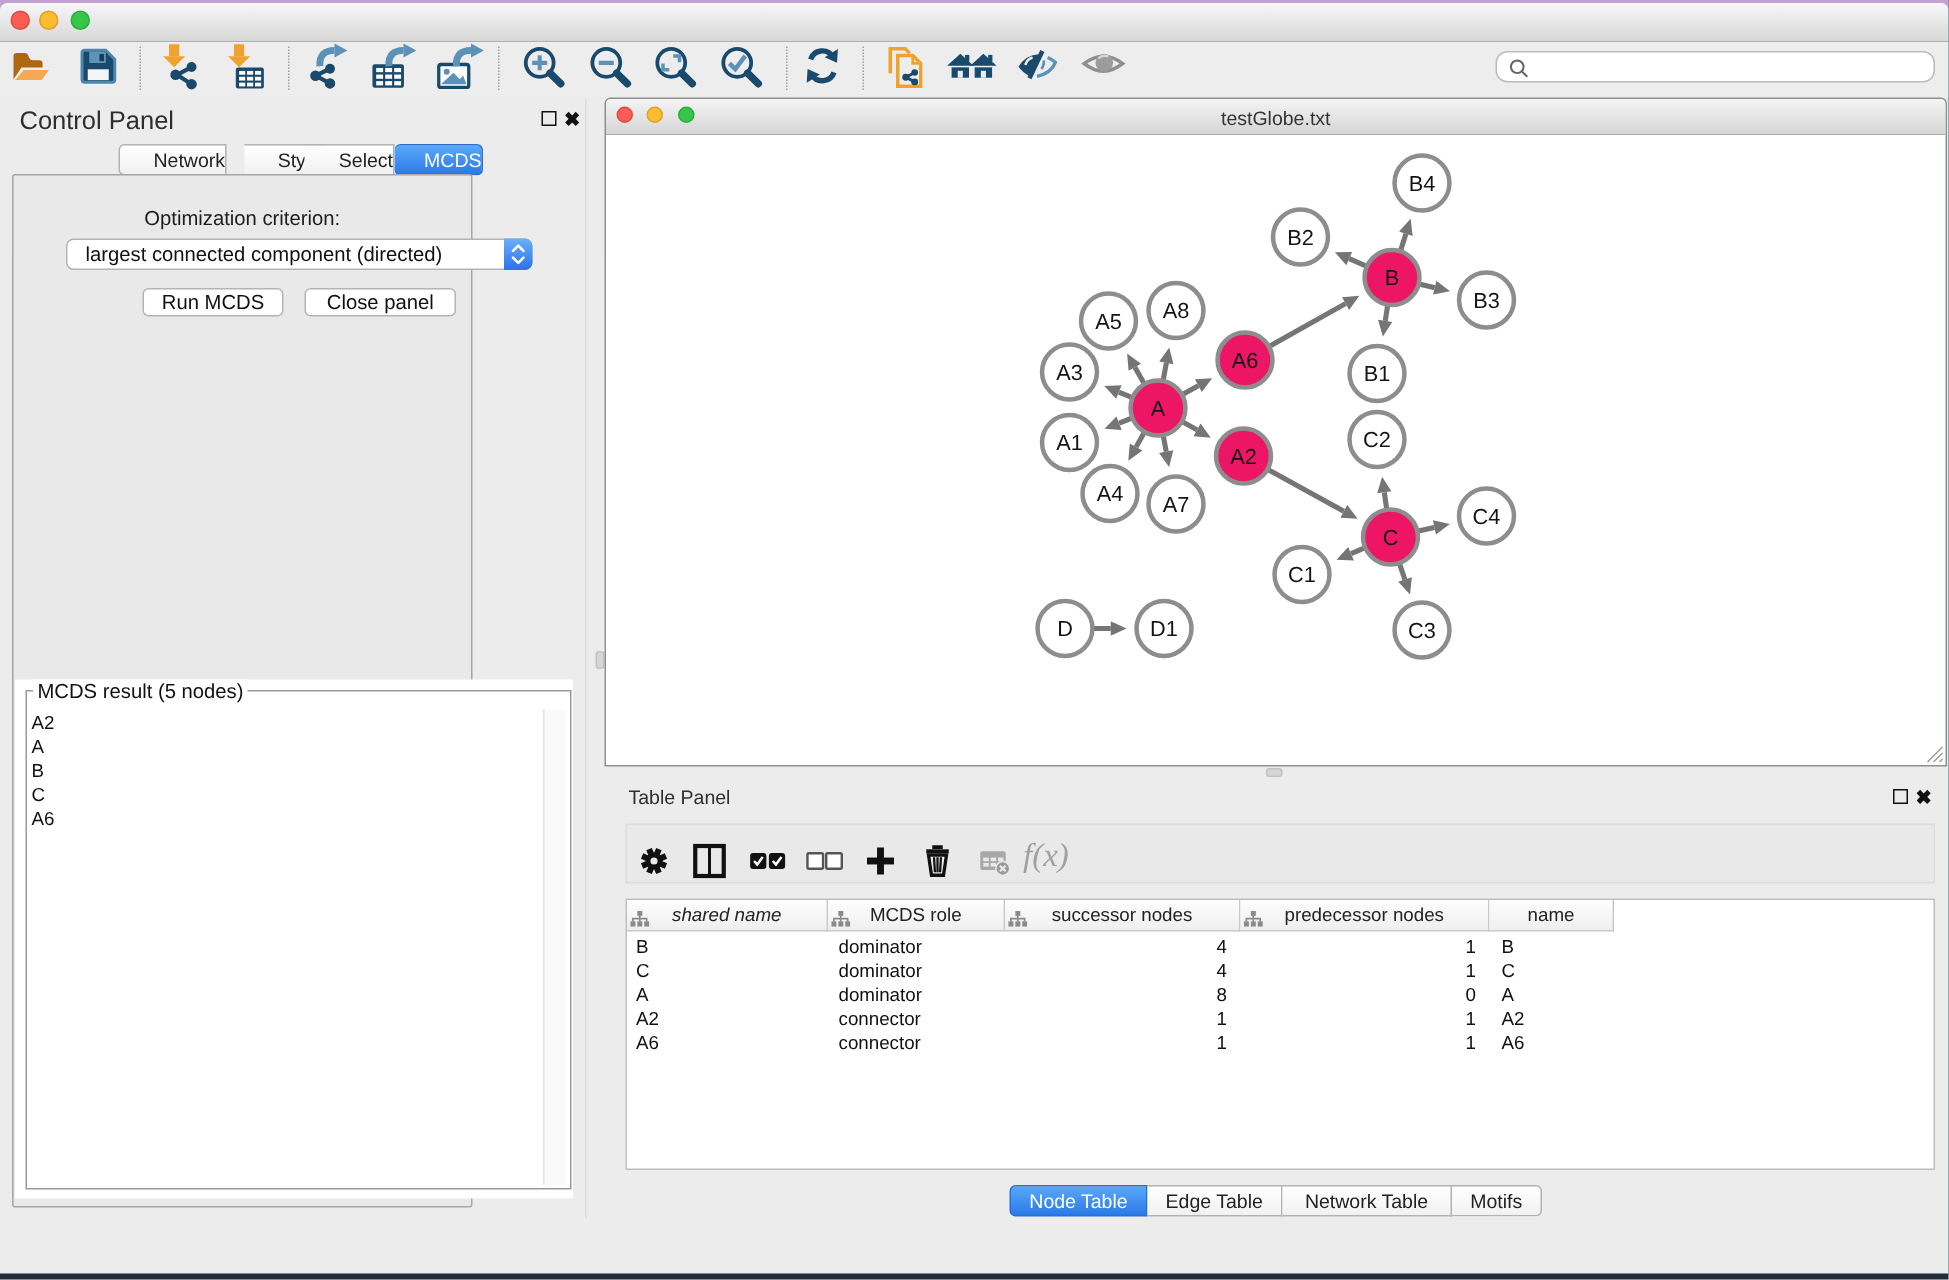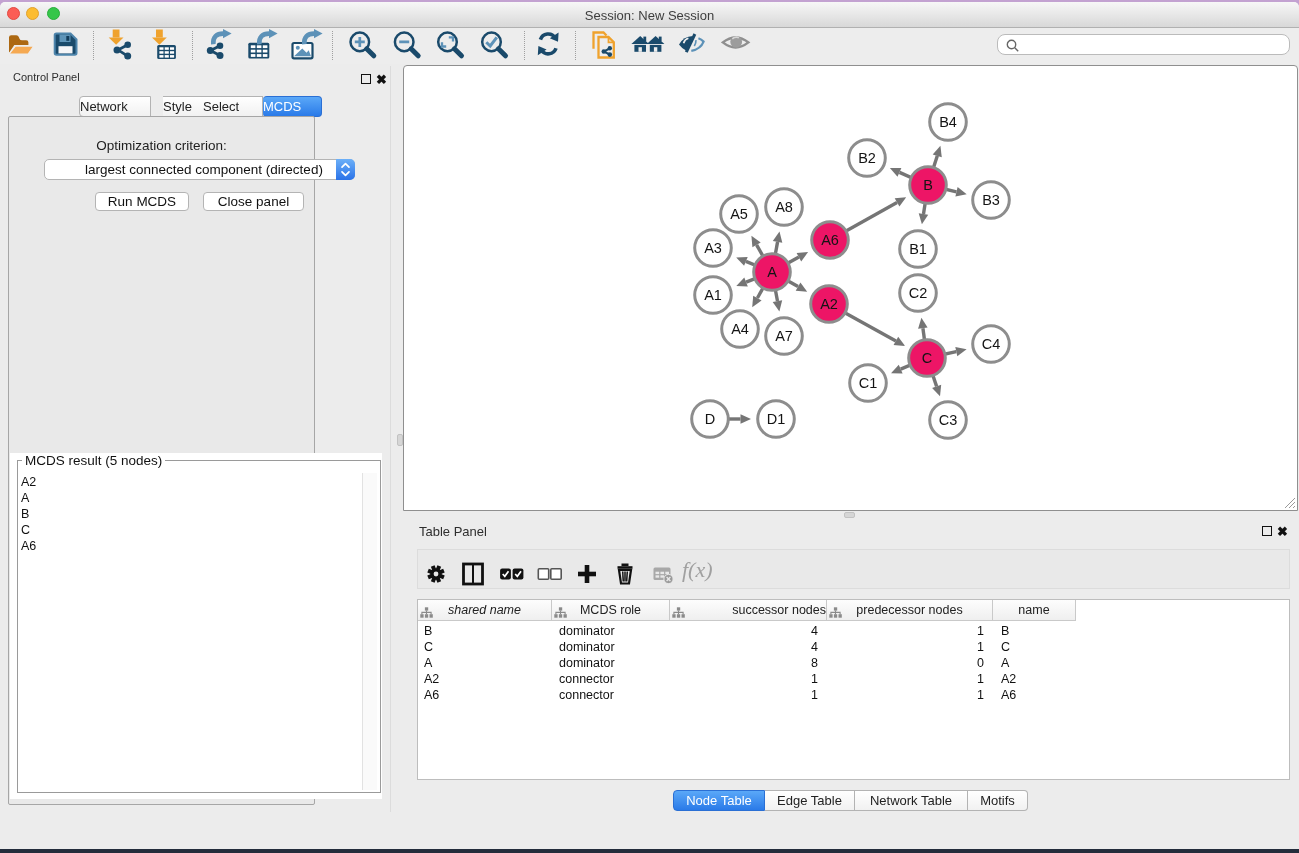--- a/index.html
+++ b/index.html
@@ -10,30 +10,30 @@
 
 #titlebar { position:absolute; top:0; left:0; width:1299px; height:26px;
   background:linear-gradient(#f7f7f7, #d8d8d8); border-bottom:1px solid #b1b1b1; border-radius:5px 5px 0 0; }
 #titlebar .title { position:absolute; top:6px; left:0; width:100%; text-align:center; font-size:13px; color:#3e3e3e; }
 .light { position:absolute; top:5px; width:13px; height:13px; border-radius:50%; }
 
 #toolbar { position:absolute; top:26px; left:0; width:1299px; height:36px; background:#ededed; }
 .tsep { position:absolute; top:3px; height:29px; width:0; border-left:1px dotted #9f9f9f; }
 #searchbox { position:absolute; left:997px; top:6px; width:293px; height:21px; background:#fff; border:1px solid #bbb; border-radius:8px; }
 
-#cp-title { position:absolute; left:13px; top:69px; font-size:11px; color:#2e2e2e; }
+#cp-title { position:absolute; left:13px; top:69px; font-size:17px; color:#2e2e2e; }
 .float-ic { position:absolute; width:10px; height:10px; border:1.5px solid #111; background:transparent; }
 .close-ic { position:absolute; font-size:13px; font-weight:bold; color:#111; }
-.tabseg { position:absolute; top:94px; height:21px; background:linear-gradient(#ffffff,#f1f1f1); border:1px solid #b3b3b3; border-left:none; font-size:13px; color:#222; text-align:left; line-height:19px; }
+.tabseg { position:absolute; top:94px; height:21px; background:linear-gradient(#ffffff,#f1f1f1); border:1px solid #b3b3b3; border-left:none; font-size:13px; color:#222; text-align:right; line-height:19px; }
 .tabseg.first { border-left:1px solid #b3b3b3; border-radius:4px 0 0 4px; }
 .tabseg.sel { background:linear-gradient(#5aa8f8,#2a7ae8); color:#fff; border-color:#2a6fd4; border-radius:4px; }
 #cp-panel { position:absolute; left:8px; top:114px; width:307px; height:689px; background:#e9e9e9; border:1px solid #a6a6a6; border-radius:2px; }
 #opt-label { position:absolute; left:0; top:21px; width:100%; text-align:center; font-size:13.5px; color:#1d1d1d; }
 #dropdown { position:absolute; left:35px; top:42px; width:311px; height:21px; background:#fff; border:1px solid #b4b4b4; border-radius:5px; }
-#dropdown .dtext { position:absolute; left:12px; top:2px; font-size:13.5px; color:#111;margin-left:28px; }
+#dropdown .dtext { position:absolute; left:12px; top:2px; font-size:13.5px; color:#111; }
 #dropdown .stepper { position:absolute; right:-1px; top:-1px; width:19px; height:21px; background:linear-gradient(#6cb0f8,#2a72e8); border-radius:0 5px 5px 0; }
 .mbtn { position:absolute; top:75px; height:19px; background:#fff; border:1px solid #b4b4b4; border-radius:4px; font-size:13.5px; color:#111; text-align:center; line-height:17px; }
 #mcds-white { position:absolute; left:1px; top:336px; width:372px; height:346px; background:#fff;padding-left:25px; }
 #mcds-fs { position:absolute; left:7px; top:7px; right:1px; bottom:6px; border:1px solid #9a9a9a; }
 #mcds-legend { position:absolute; left:4px; top:-8px; background:#fff; padding:0 3px; font-size:13.5px; color:#111; }
 .mcds-item { position:absolute; left:3px; font-size:12.5px; color:#111; height:16px; line-height:16px; }
 #mcds-scroll { position:absolute; right:3px; top:12px; width:15px; bottom:2px; background:#fafafa; border-left:1px solid #e2e2e2; }
 
 #netwin { position:absolute; left:403px; top:63px; width:895px; height:446px; background:#fff; border:1px solid #8f8f8f; border-radius:4px 4px 0 0; }
 #net-titlebar { position:absolute; top:0; left:0; width:100%; height:24px; background:linear-gradient(#f4f4f4,#d6d6d6); border-bottom:1px solid #a8a8a8; border-radius:4px 4px 0 0; }
@@ -53,21 +53,20 @@
 #listbtn { position:absolute; left:9px; top:8px; width:28px; height:20px; background:#f6f6f6; border:1px solid #a6a6a6; }
 </style>
 </head>
 <body>
 <div id="desktop-top"></div>
 <div id="appwin">
   <div id="titlebar">
     <div class="light" style="left:7px; background:#fb5d55; border:1px solid #e24b42;"></div>
     <div class="light" style="left:26px; background:#fcbc30; border:1px solid #e0a02e;"></div>
     <div class="light" style="left:47px; background:#35c64a; border:1px solid #2aad3c;"></div>
-    <div class="title">Session: New Session</div>
   </div>
   <div id="toolbar">
     <div class="tsep" style="left:93px"></div>
     <div class="tsep" style="left:192px"></div>
     <div class="tsep" style="left:332px"></div>
     <div class="tsep" style="left:524px"></div>
     <div class="tsep" style="left:575px"></div>
     <svg id="tbicons" width="780" height="36" style="position:absolute;left:0;top:0">
         <path d="M9,25 L9,9.5 Q9,7.3 11.2,7.3 L16.3,7.3 Q18.2,7.3 18.8,8.9 L19.5,10.7 Q20.1,12.2 22,12.2 L26.3,12.2 Q28.4,12.2 28.4,14.3 L28.4,17 L14.3,17 Z" fill="#ac6812"></path>
         <path d="M15.4,18.1 L33.8,18.1 L28.1,26 L8.9,26 Z" fill="#f5a952" stroke="#ededed" stroke-width="1.2"></path>
@@ -198,20 +197,26 @@
         <div class="mcds-item" style="top:77px">A6</div>
         <div id="mcds-scroll"></div>
       </div>
     </div>
   </div>
   <div style="position:absolute; left:390px; top:64px; width:1px; height:746px; background:#dcdcdc;"></div>
 
   <div style="position:absolute; left:397px; top:432px; width:6px; height:12px; background:#d6d6d6; border:1px solid #c2c2c2; border-radius:2px;"></div>
 
   <div id="netwin">
+    <div id="net-titlebar">
+      <div class="nlight" style="left:7px; background:#fb5d55; border:1px solid #e24b42;"></div>
+      <div class="nlight" style="left:27px; background:#fcbc30; border:1px solid #e0a02e;"></div>
+      <div class="nlight" style="left:48px; background:#35c64a; border:1px solid #2aad3c;"></div>
+      <div class="title">testGlobe.txt</div>
+    </div>
     <svg id="graph" width="893" height="419" style="position:absolute;left:0;top:24px">
         <line x1="368" y1="182" x2="352.6" y2="154.9" stroke="#757575" stroke-width="3.4"></line>
         <path d="M347.4 145.7 L356.7 152.5 L348.4 157.2 Z" fill="#757575"></path>
         <line x1="368" y1="182" x2="373.6" y2="151.9" stroke="#757575" stroke-width="3.4"></line>
         <path d="M375.5 141.6 L378.3 152.8 L368.8 151.0 Z" fill="#757575"></path>
         <line x1="368" y1="182" x2="341.9" y2="171.4" stroke="#757575" stroke-width="3.4"></line>
         <path d="M332.2 167.4 L343.7 166.9 L340.1 175.8 Z" fill="#757575"></path>
         <line x1="368" y1="182" x2="342.1" y2="192.1" stroke="#757575" stroke-width="3.4"></line>
         <path d="M332.3 195.9 L340.3 187.6 L343.8 196.6 Z" fill="#757575"></path>
         <line x1="368" y1="182" x2="353.4" y2="208.0" stroke="#757575" stroke-width="3.4"></line>
@@ -347,21 +352,21 @@
             <rect x="4.9" y="7.2" width="3.3" height="3.5" fill="#8a8a8a"></rect>
             <rect x="9.5" y="7.2" width="3.3" height="3.5" fill="#8a8a8a"></rect>
           </svg></span>shared name</div>
       <div class="hcell" style="left:134px; width:118px;"><span style="position:absolute;left:2px;top:4px;"><svg width="13" height="11" viewBox="0 0 13 11">
             <rect x="4.9" y="0.3" width="3.3" height="3.3" fill="#8a8a8a"></rect>
             <path d="M6.5 3.6 L6.5 5.4 M1.9 7.2 L1.9 5.4 L11.1 5.4 L11.1 7.2 M6.5 5.4 L6.5 7.2" fill="none" stroke="#8a8a8a" stroke-width="1.1"></path>
             <rect x="0.3" y="7.2" width="3.3" height="3.5" fill="#8a8a8a"></rect>
             <rect x="4.9" y="7.2" width="3.3" height="3.5" fill="#8a8a8a"></rect>
             <rect x="9.5" y="7.2" width="3.3" height="3.5" fill="#8a8a8a"></rect>
           </svg></span>MCDS role</div>
-      <div class="hcell" style="left:252px; width:157px;text-align:right;"><span style="position:absolute;left:2px;top:4px;"><svg width="13" height="11" viewBox="0 0 13 11">
+      <div class="hcell" style="left:252px; width:157px;"><span style="position:absolute;left:2px;top:4px;"><svg width="13" height="11" viewBox="0 0 13 11">
             <rect x="4.9" y="0.3" width="3.3" height="3.3" fill="#8a8a8a"></rect>
             <path d="M6.5 3.6 L6.5 5.4 M1.9 7.2 L1.9 5.4 L11.1 5.4 L11.1 7.2 M6.5 5.4 L6.5 7.2" fill="none" stroke="#8a8a8a" stroke-width="1.1"></path>
             <rect x="0.3" y="7.2" width="3.3" height="3.5" fill="#8a8a8a"></rect>
             <rect x="4.9" y="7.2" width="3.3" height="3.5" fill="#8a8a8a"></rect>
             <rect x="9.5" y="7.2" width="3.3" height="3.5" fill="#8a8a8a"></rect>
           </svg></span>successor nodes</div>
       <div class="hcell" style="left:409px; width:166px;"><span style="position:absolute;left:2px;top:4px;"><svg width="13" height="11" viewBox="0 0 13 11">
             <rect x="4.9" y="0.3" width="3.3" height="3.3" fill="#8a8a8a"></rect>
             <path d="M6.5 3.6 L6.5 5.4 M1.9 7.2 L1.9 5.4 L11.1 5.4 L11.1 7.2 M6.5 5.4 L6.5 7.2" fill="none" stroke="#8a8a8a" stroke-width="1.1"></path>
             <rect x="0.3" y="7.2" width="3.3" height="3.5" fill="#8a8a8a"></rect>

